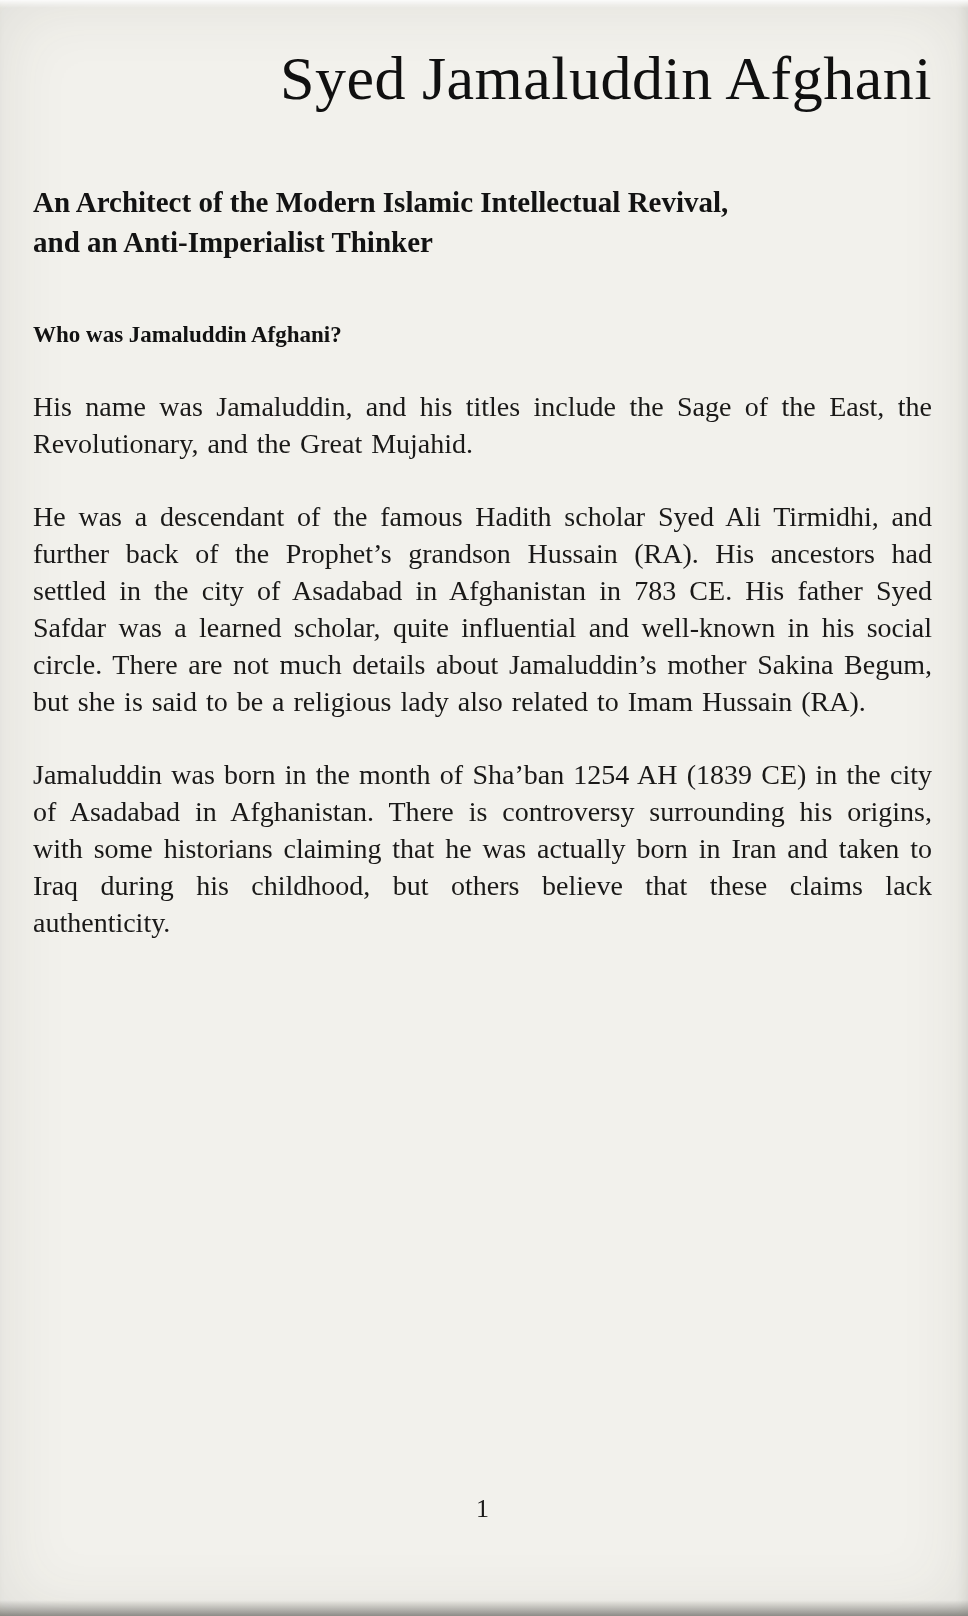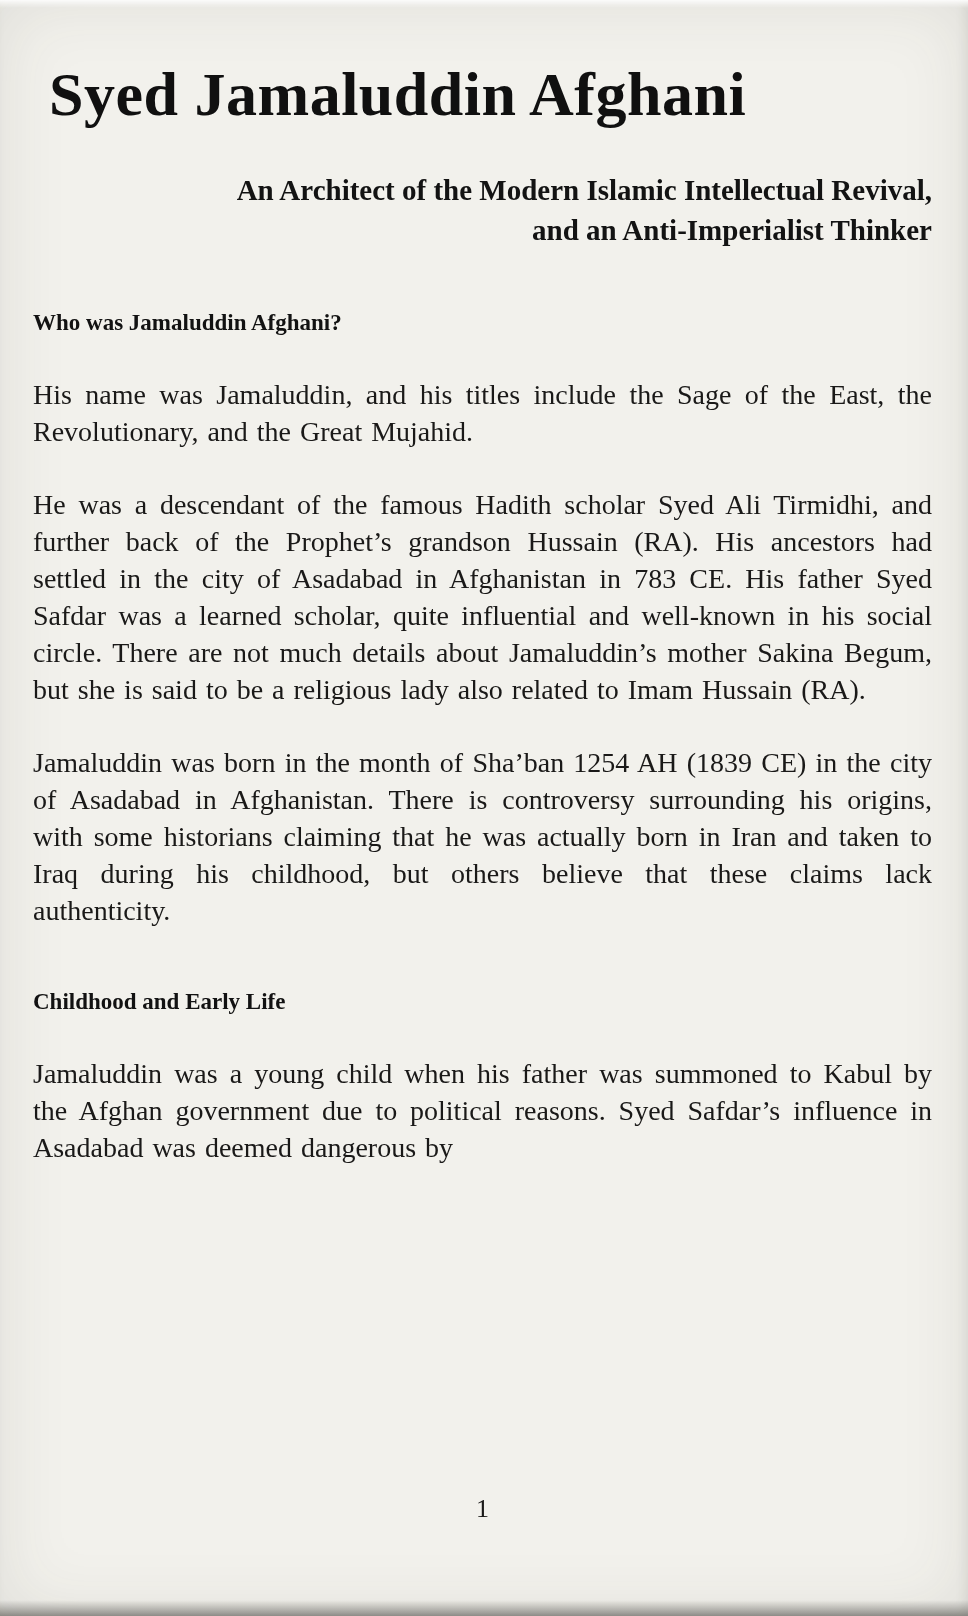--- a/index.html
+++ b/index.html
@@ -25,31 +25,31 @@
   }
   .scan-edge-bottom {
     position: absolute; bottom: 0; left: 0; right: 0; height: 16px;
     background: linear-gradient(to bottom, rgba(0,0,0,0), rgba(40,38,34,0.45));
     pointer-events: none;
   }
   .content {
     padding: 42px 36px 0 33px;
   }
   h1.title {
-    margin: 16px;
+    margin: 0;
     font-size: 62px;
     line-height: 72px;
-    font-weight: bold;
-    text-align: left;
+    font-weight: normal;
+    text-align: right;
     letter-spacing: 0.5px;
     color: #101010;
   }
   .subtitle {
-    margin-top: 40px;
-    text-align: right;
+    margin-top: 68px;
+    text-align: left;
     font-weight: bold;
     font-size: 29px;
     line-height: 40px;
     color: #131313;
   }
   h3.heading {
     margin: 56px 0 0 0;
     font-size: 23px;
     line-height: 34px;
     font-weight: bold;
@@ -91,23 +91,19 @@
     <section>
       <h3 class="heading">Who was Jamaluddin Afghani?</h3>
       <p class="para">His name was Jamaluddin, and his titles include the Sage of the East, the Revolutionary, and the Great Mujahid.</p>
       <p class="para">He was a descendant of the famous Hadith scholar Syed Ali Tirmidhi, and further back of the Prophet’s grandson Hussain (RA). His ancestors had settled in the city of Asadabad in Afghanistan in 783 CE. His father Syed Safdar was a learned scholar, quite influential and well-known in his social circle. There are not much details about Jamaluddin’s mother Sakina Begum, but she is said to be a religious lady also related to Imam Hussain (RA).</p>
     </section>
 
     <section>
       <p class="para">Jamaluddin was born in the month of Sha’ban 1254 AH (1839 CE) in the city of Asadabad in Afghanistan. There is controversy surrounding his origins, with some historians claiming that he was actually born in Iran and taken to Iraq during his childhood, but others believe that these claims lack authenticity.</p>
     </section>
 
-    <section>
-      <h3 class="heading">Childhood and Early Life</h3>
-      <p class="para">Jamaluddin was a young child when his father was summoned to Kabul by the Afghan government due to political reasons. Syed Safdar’s influence in Asadabad was deemed dangerous by</p>
-    </section>
 
   </div>
 
   <div class="pagenum">1</div>
 
   <div class="scan-edge-bottom"></div>
 </div>
 
 </body></html>

